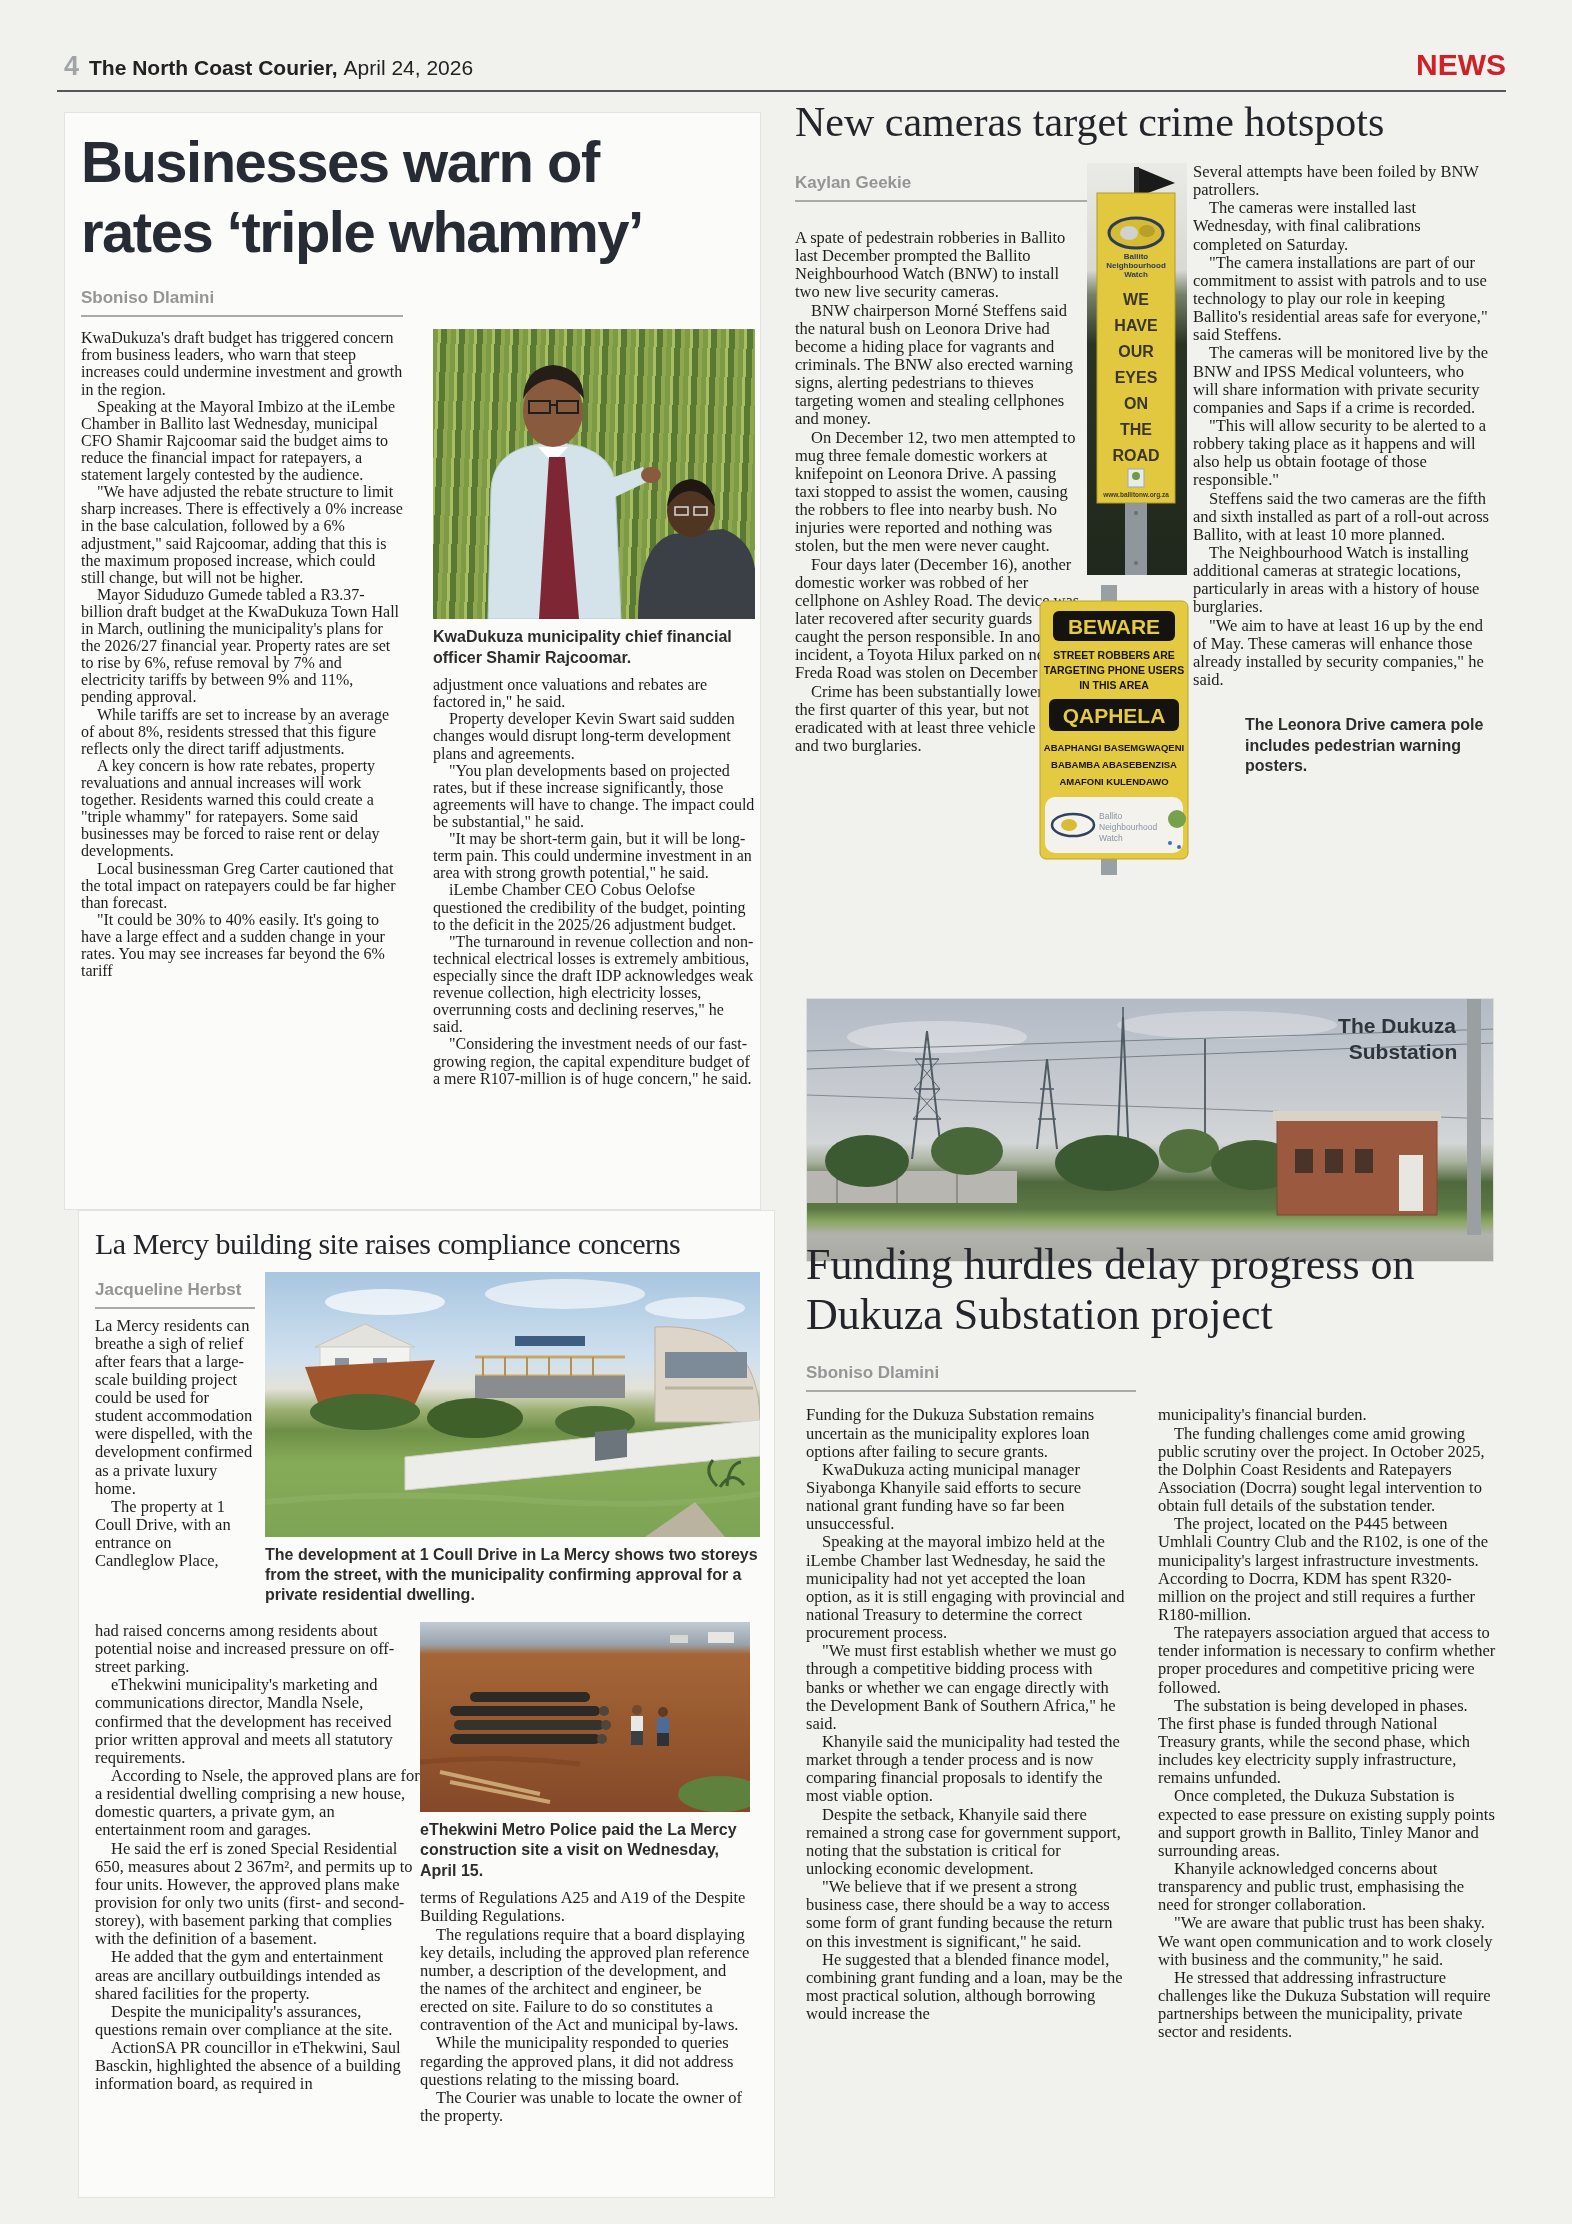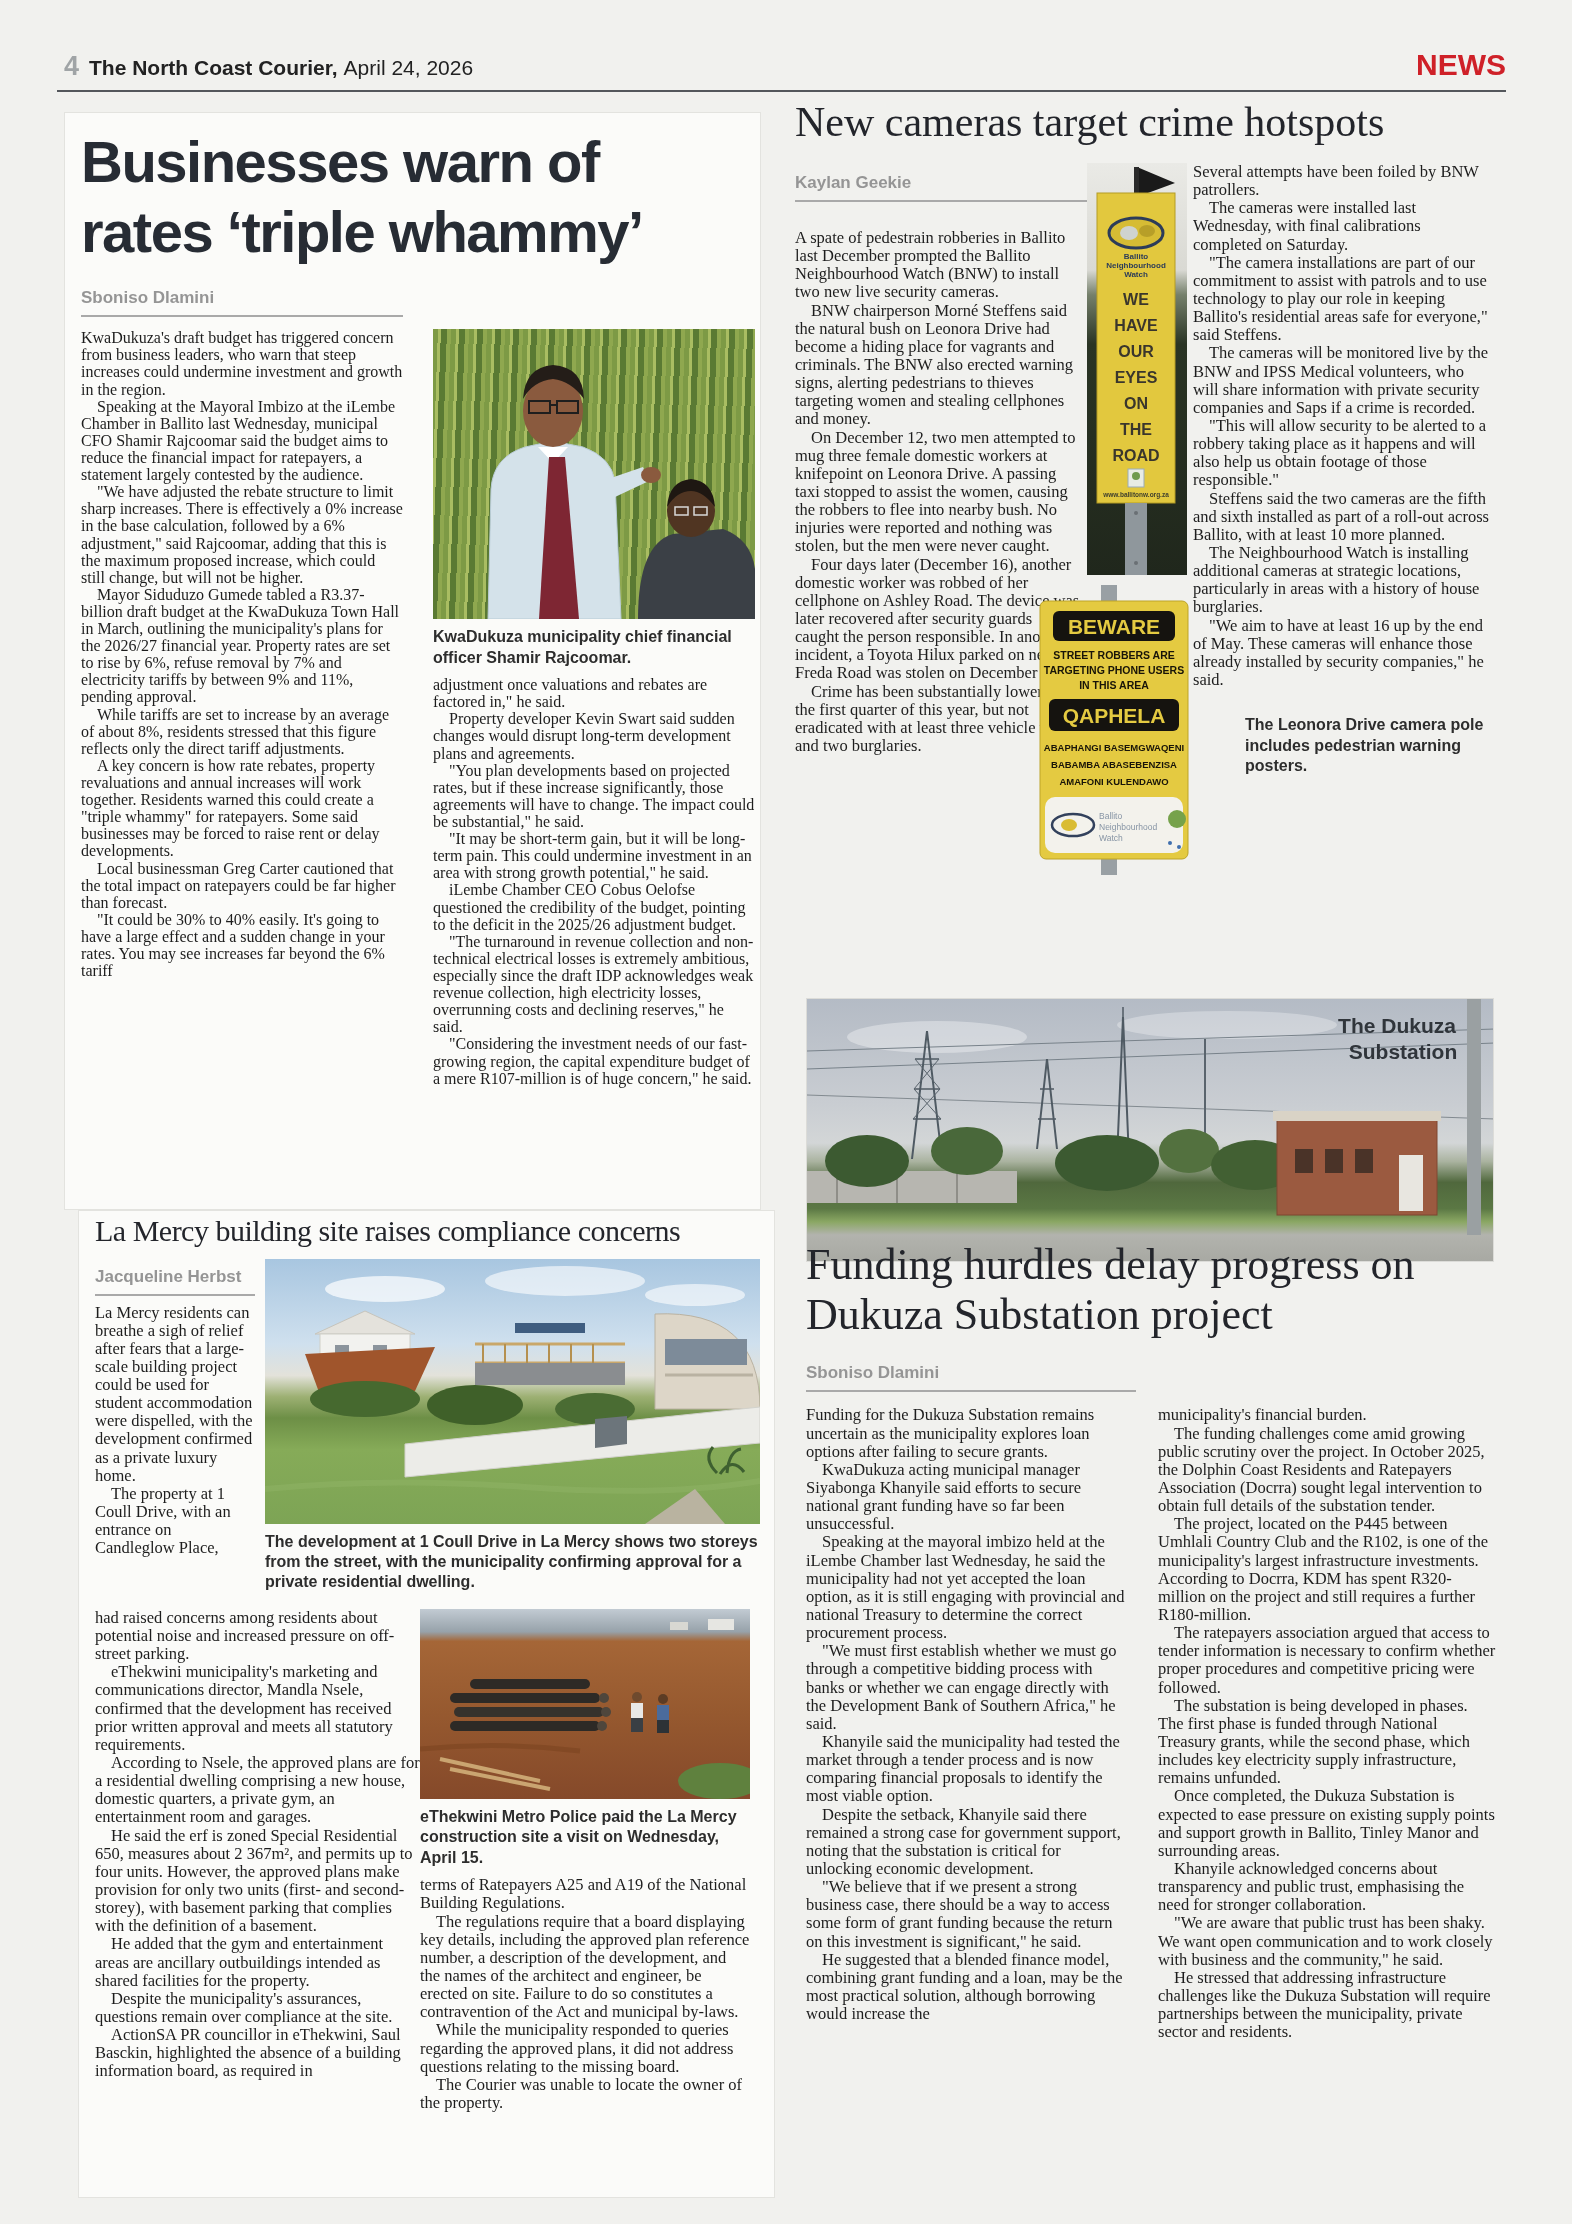--- a/index.html
+++ b/index.html
@@ -36,21 +36,21 @@
   .pole{position:absolute;left:292px;top:64px;width:100px;height:412px;background:linear-gradient(180deg,#eaeae6 0%,#d9d9d3 26%,#75806b 32%,#2a3424 44%,#20271c 100%);}
   .pole svg{position:absolute;inset:0;}
   .beware{position:absolute;left:244px;top:486px;width:150px;height:290px;}
   .colC{position:absolute;left:398px;top:64px;width:300px;}
   .cam-cap{margin:26px 0 0 52px;width:240px;}
   
   .substation-panel{left:806px;top:998px;width:688px;height:264px;border:1px solid #dcdcd8;overflow:hidden;padding:0;}
   .photo-duk{position:relative;width:100%;height:100%;background:linear-gradient(180deg,#b4bbc5 0%,#c9cdd2 40%,#d3d6d7 55%,#aab3a0 62%,#50683d 70%,#5b7844 80%,#8aa763 85%,#b2b3ad 90%,#a8a9a3 100%);}
   .photo-duk svg{position:absolute;inset:0;}
   
-  .art3{left:78px;top:1210px;width:697px;height:988px;padding:3px 16px;overflow:hidden;}
+  .art3{left:78px;top:1210px;width:697px;height:988px;padding:16px 16px;overflow:hidden;}
   .h3-serif{margin:0;font-weight:400;font-size:30px;line-height:1.15;letter-spacing:-0.5px;color:#23252b;}
   .art3-row1{display:flex;gap:10px;margin-top:10px;}
   .art3-left{width:160px;flex:none;}
   .art3-left .byline{margin-bottom:8px;}
   .art3-right{width:495px;flex:none;}
   .photo-lm1{position:relative;width:495px;height:265px;overflow:hidden;background:linear-gradient(180deg,#a8c6e0 0%,#cfe0ee 32%,#e3e2da 44%,#9db073 52%,#6d8f46 60%,#86ab58 72%,#7da455 100%);}
   .photo-lm1 svg{position:absolute;inset:0;}
   .art3-row2{display:flex;margin-top:8px;}
   .lw{width:325px;flex:none;}
   .rc{width:330px;flex:none;}
@@ -324,21 +324,21 @@
             <rect x="211" y="109" width="12" height="14" fill="#3a3f44"></rect>
             <circle cx="243" cy="90" r="5" fill="#5c3c24"></circle>
             <rect x="237" y="96" width="12" height="15" fill="#4a6b9c"></rect>
             <rect x="237" y="111" width="12" height="13" fill="#2d3236"></rect>
             <ellipse cx="300" cy="172" rx="42" ry="18" fill="#5f813e"></ellipse>
             <path d="M0,140 Q80,132 160,142" stroke="#7c441f" stroke-width="5" fill="none" opacity="0.6"></path>
           </svg>
         </div>
         <div class="caption">eThekwini Metro Police paid the La Mercy construction site a visit on Wednesday, April 15.</div>
         <div class="body-lg body">
-            <p>terms of Ratepayers A25 and A19 of the National Building Regulations.</p>
+            <p>terms of Regulations A25 and A19 of the Despite Building Regulations.</p>
             <p>The regulations require that a board displaying key details, including the approved plan reference number, a description of the development, and the names of the architect and engineer, be erected on site. Failure to do so constitutes a contravention of the Act and municipal by-laws.</p>
             <p>While the municipality responded to queries regarding the approved plans, it did not address questions relating to the missing board.</p>
             <p>The Courier was unable to locate the owner of the property.</p>
           </div>
       </div>
     </div>
   </section>
 
   <section class="art4">
     <h2 class="h4-serif">Funding hurdles delay progress on Dukuza Substation project</h2>

